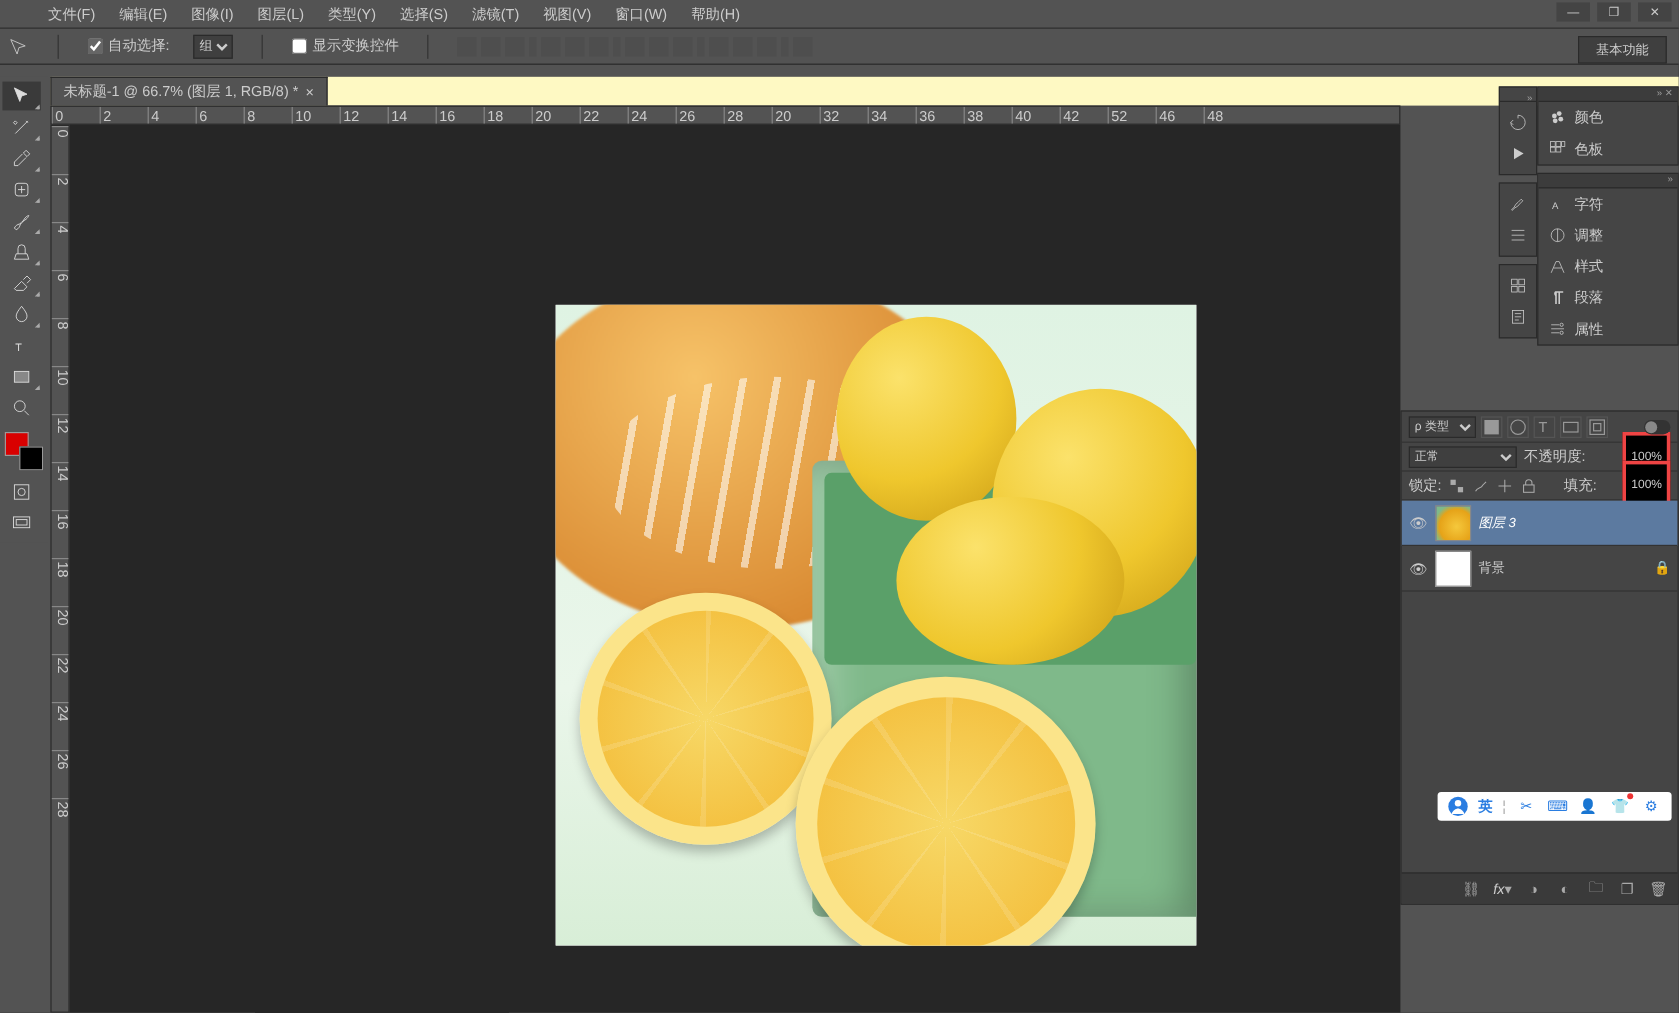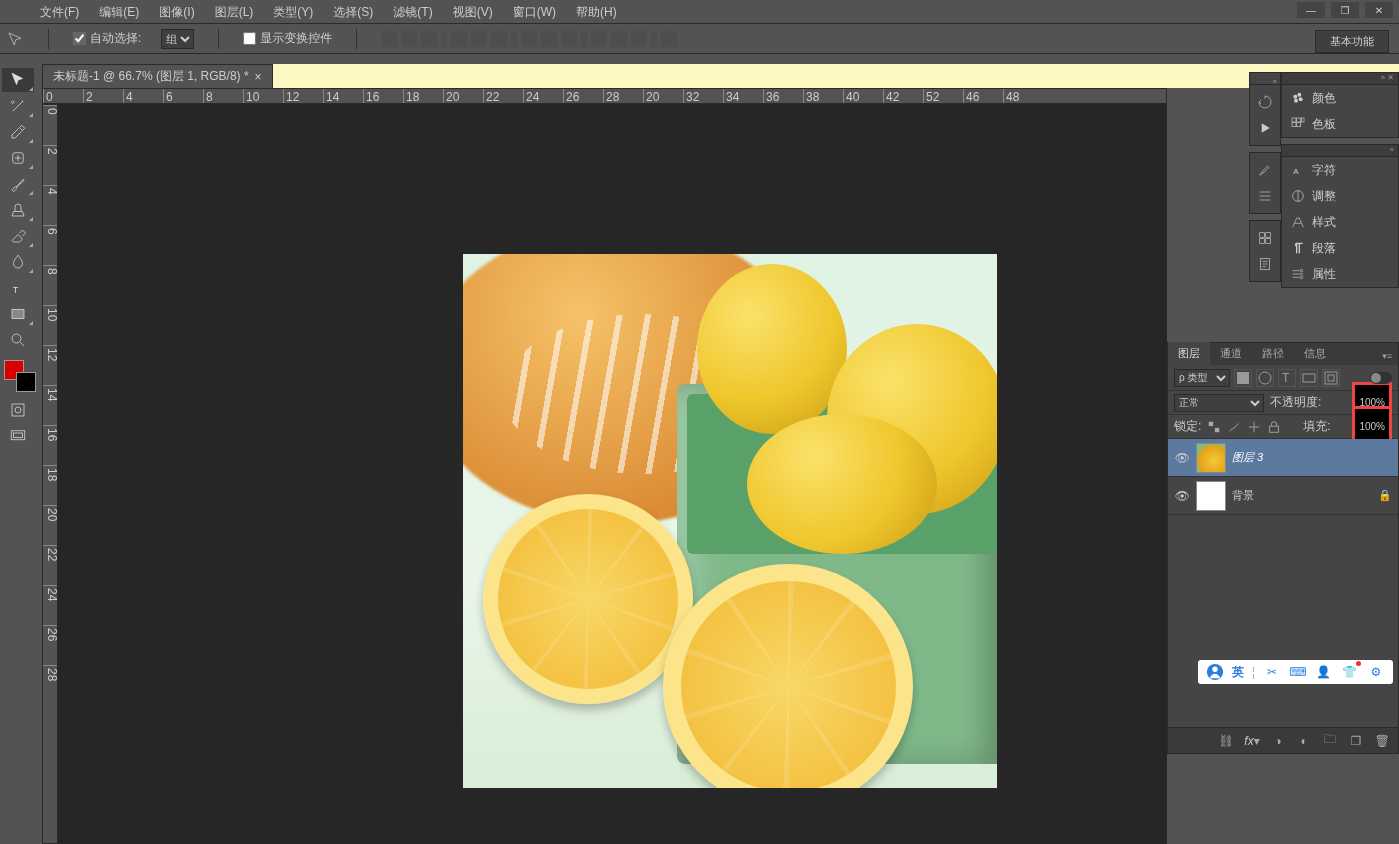--- a/index.html
+++ b/index.html
@@ -452,27 +452,20 @@
             <path d="M4 7h10M4 12h16M4 17h10"></path>
             <circle cx="17" cy="7" r="2"></circle>
             <circle cx="17" cy="17" r="2"></circle>
           </svg>
           <span>属性</span>
         </div>
     </div>
   </div>
 
   <div class="layers-panel">
-    <div class="tabs">
-      <div class="act">图层</div>
-      <div>通道</div>
-      <div>路径</div>
-      <div>信息</div>
-      <div style="margin-left:auto;padding:4px 6px;color:#999;font-size:9px">▾≡</div>
-    </div>
     <div class="filter-row">
       <select><option>ρ 类型</option></select>
       <div class="fic">
           <svg viewBox="0 0 16 16" fill="#999">
             <rect x="2" y="2" width="12" height="12"></rect>
           </svg>
         </div>
       <div class="fic">
           <svg viewBox="0 0 16 16" stroke="#999" fill="none">
             <circle cx="8" cy="8" r="6"></circle>

